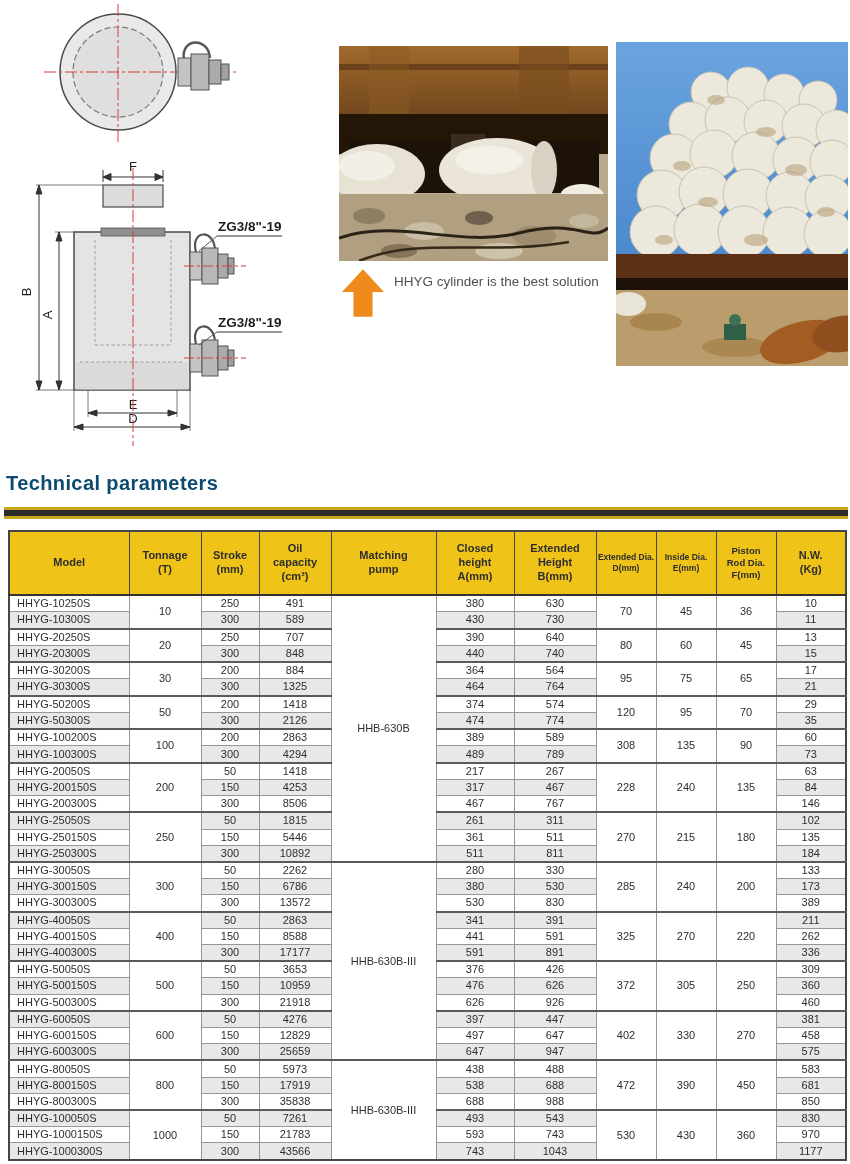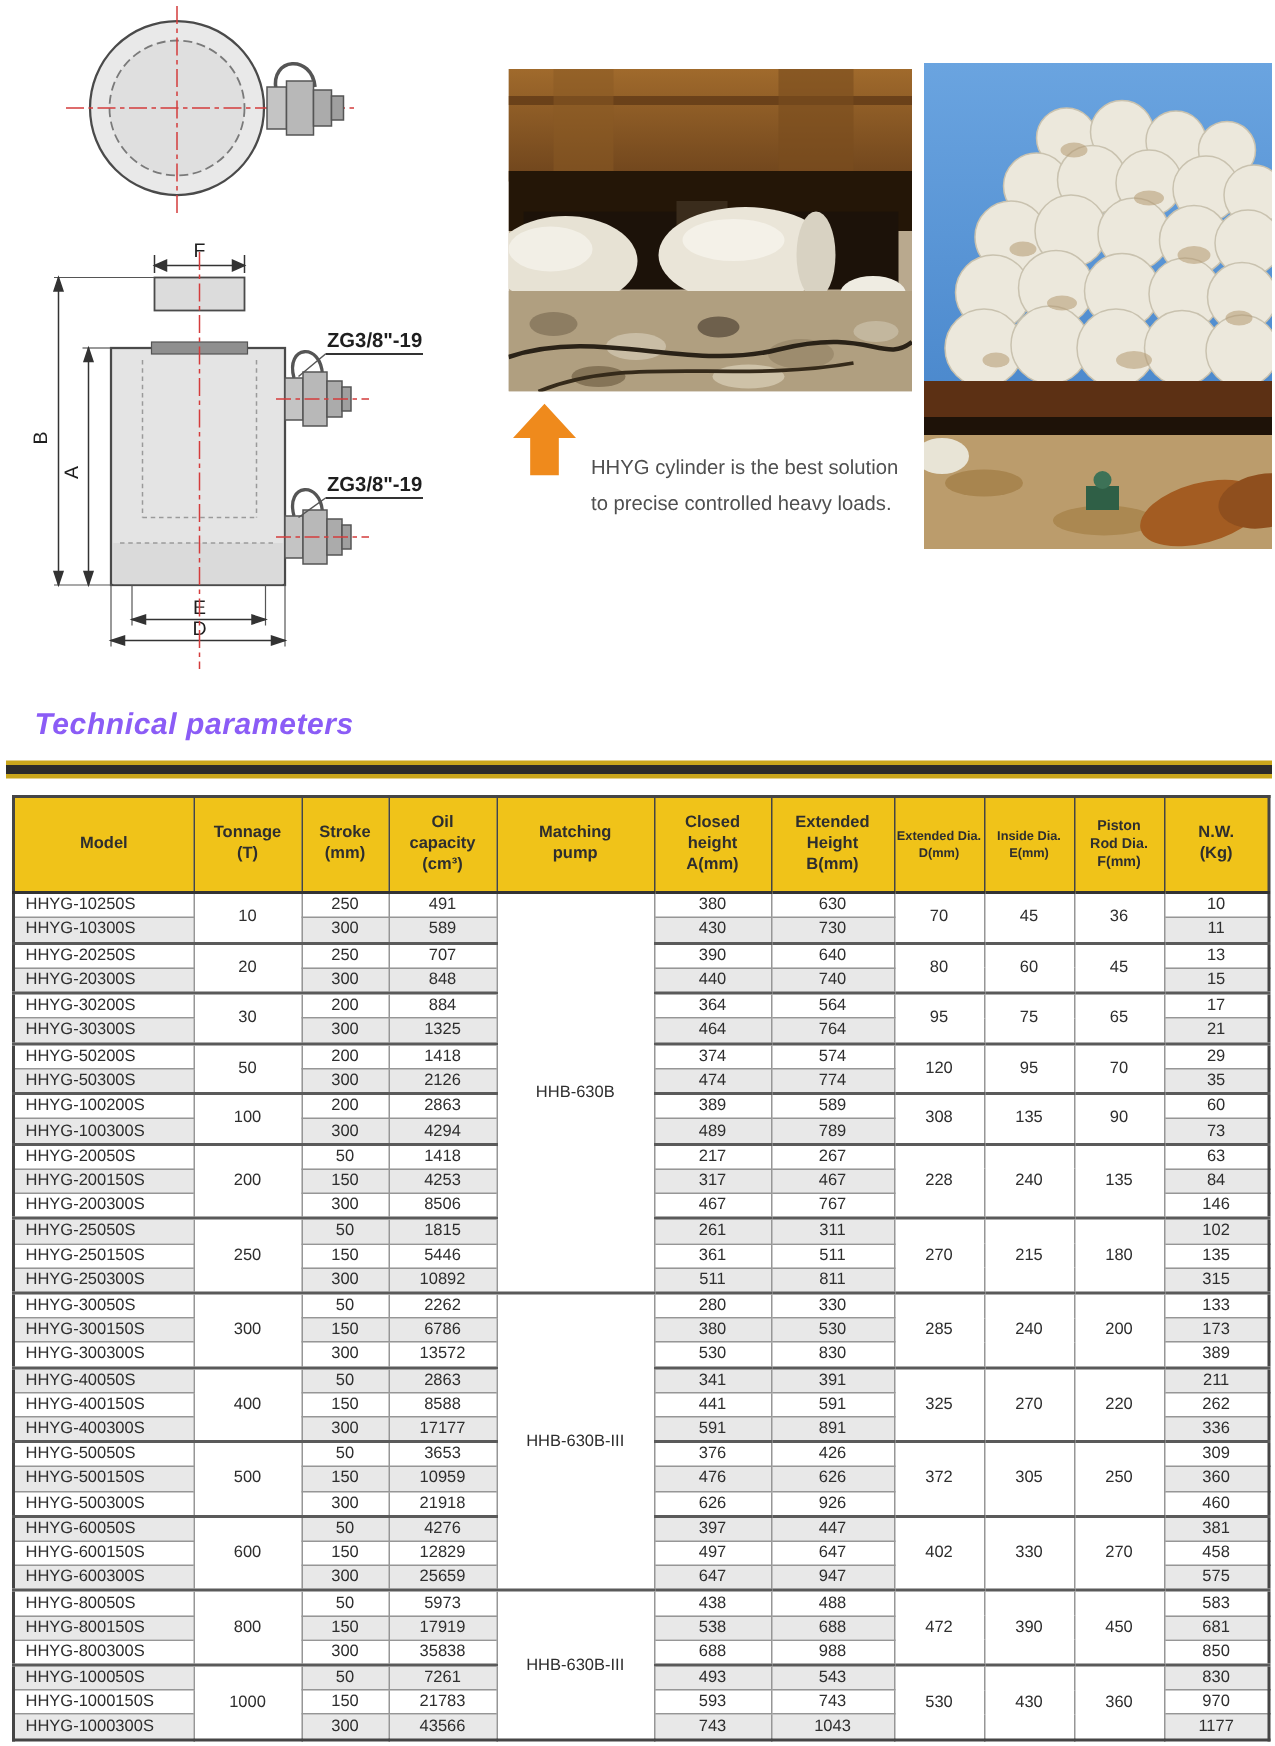--- a/index.html
+++ b/index.html
@@ -10,24 +10,24 @@
   }
   
   .drawing { position:absolute; left:0; top:0; width:335px; height:460px; }
   
   .photo1 { position:absolute; left:339px; top:46px; width:269px; height:215px; }
   .photo2 { position:absolute; left:616px; top:42px; width:232px; height:324px; }
   
   .hero-note { position:absolute; left:339px; top:264px; width:300px; }
   .hero-arrow { position:absolute; left:3px; top:4px; width:42px; height:50px; }
   .hero-caption { position:absolute; left:55px; top:6px; width:250px;
-    font-size:13.5px; line-height:24px; color:#4f4f4f;margin-top:30px; }
+    font-size:13.5px; line-height:24px; color:#4f4f4f; }
   
-  .section-title { position:absolute; left:23px; top:472px;
-    font-size:20px; font-weight:bold; color:#8b5cf6; letter-spacing:.4px;font-style:italic; }
+  .section-title { position:absolute; left:6px; top:472px;
+    font-size:20px; font-weight:bold; color:#0c4a6e; letter-spacing:.4px; }
   .divider { position:absolute; left:4px; top:507px; width:844px; }
   .divider .bar1 { height:3px; background:#c9a61c; }
   .divider .bar2 { height:6px; background:#2b2b2b; }
   .divider .bar3 { height:3px; background:#c9a61c; }
   
   .table-wrap { position:absolute; left:8px; top:530px; width:837px; }
   table.params {
     border-collapse:collapse; table-layout:fixed;
     width:837px; height:631px;
     border:2px solid #454545;
@@ -248,21 +248,20 @@
     <rect x="108" y="282" width="22" height="16" fill="#2f5f46"></rect>
     <circle cx="119" cy="278" r="6" fill="#3d7257"></circle>
   </svg>
 
   <div class="hero-note">
     <svg class="hero-arrow" viewBox="0 0 44 50">
       <polygon points="22,0 44,24 32,24 32,50 12,50 12,24 0,24" fill="#EF8A1C"></polygon>
     </svg>
     <div class="hero-caption">
       <div>HHYG cylinder is the best solution</div>
-      <div>to precise controlled heavy loads.</div>
     </div>
   </div>
 
   <div class="section-title">Technical parameters</div>
   <div class="divider">
     <div class="bar1"></div>
       <div class="bar2"></div>
       <div class="bar3"></div>
   </div>
 
@@ -481,21 +480,21 @@
             <td>361</td>
             <td>511</td>
             <td>135</td>
           </tr>
           <tr>
             <td class="alt model">HHYG-250300S</td>
             <td class="alt">300</td>
             <td class="alt">10892</td>
             <td class="alt">511</td>
             <td class="alt">811</td>
-            <td class="alt">315</td>
+            <td class="alt">184</td>
           </tr>
           <tr class="gs">
             <td class="model">HHYG-30050S</td>
             <td rowspan="3" class="merged">300</td>
             <td>50</td>
             <td>2262</td>
             <td rowspan="12" class="merged">HHB-630B-III</td>
             <td>280</td>
             <td>330</td>
             <td rowspan="3" class="merged">285</td>

